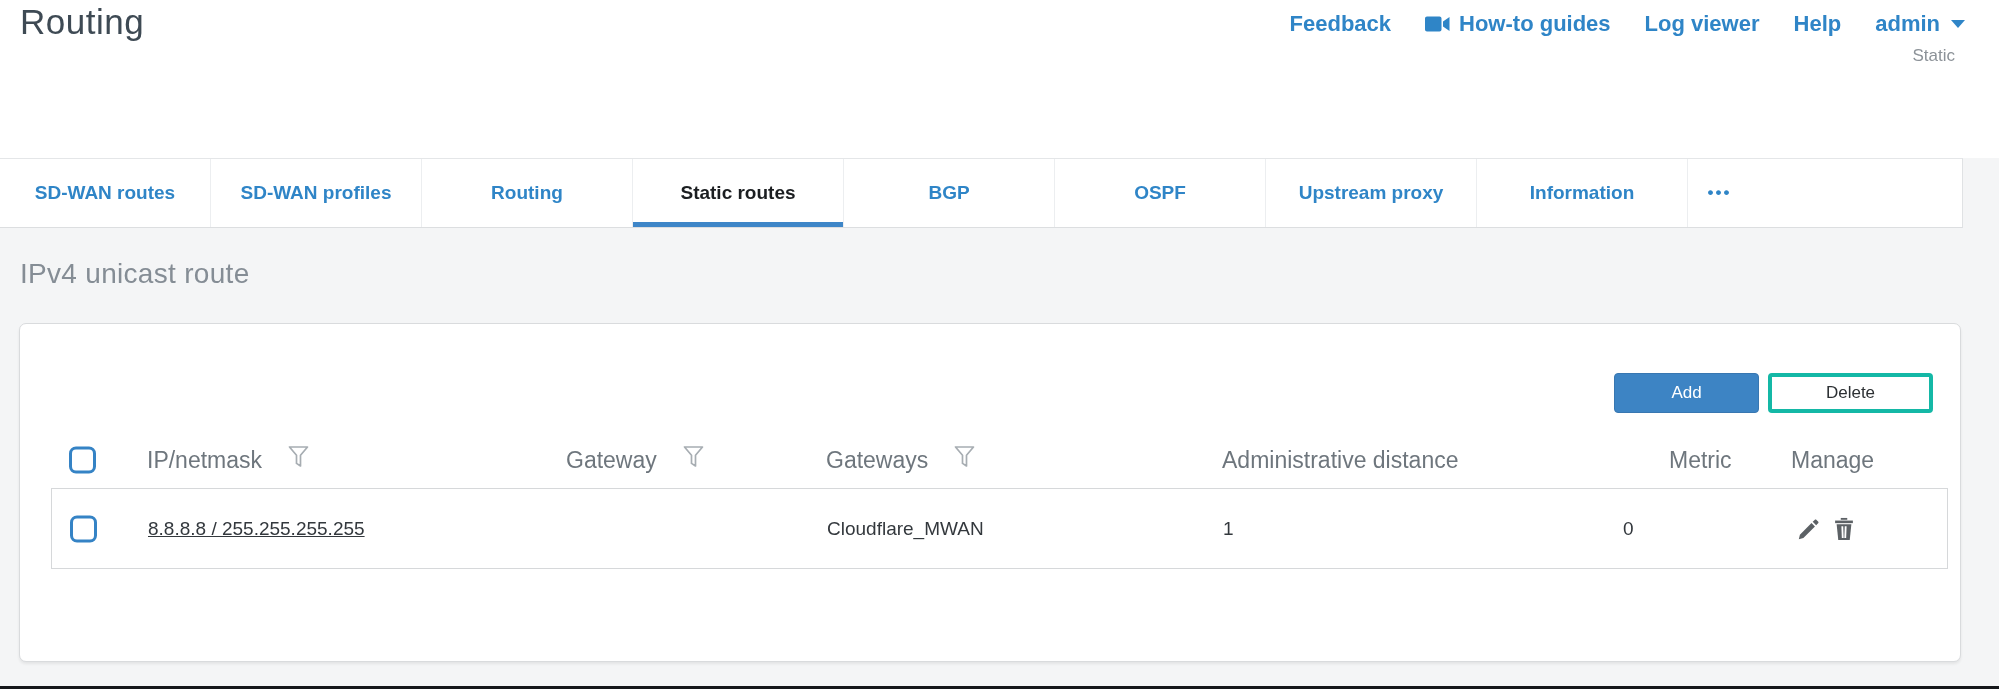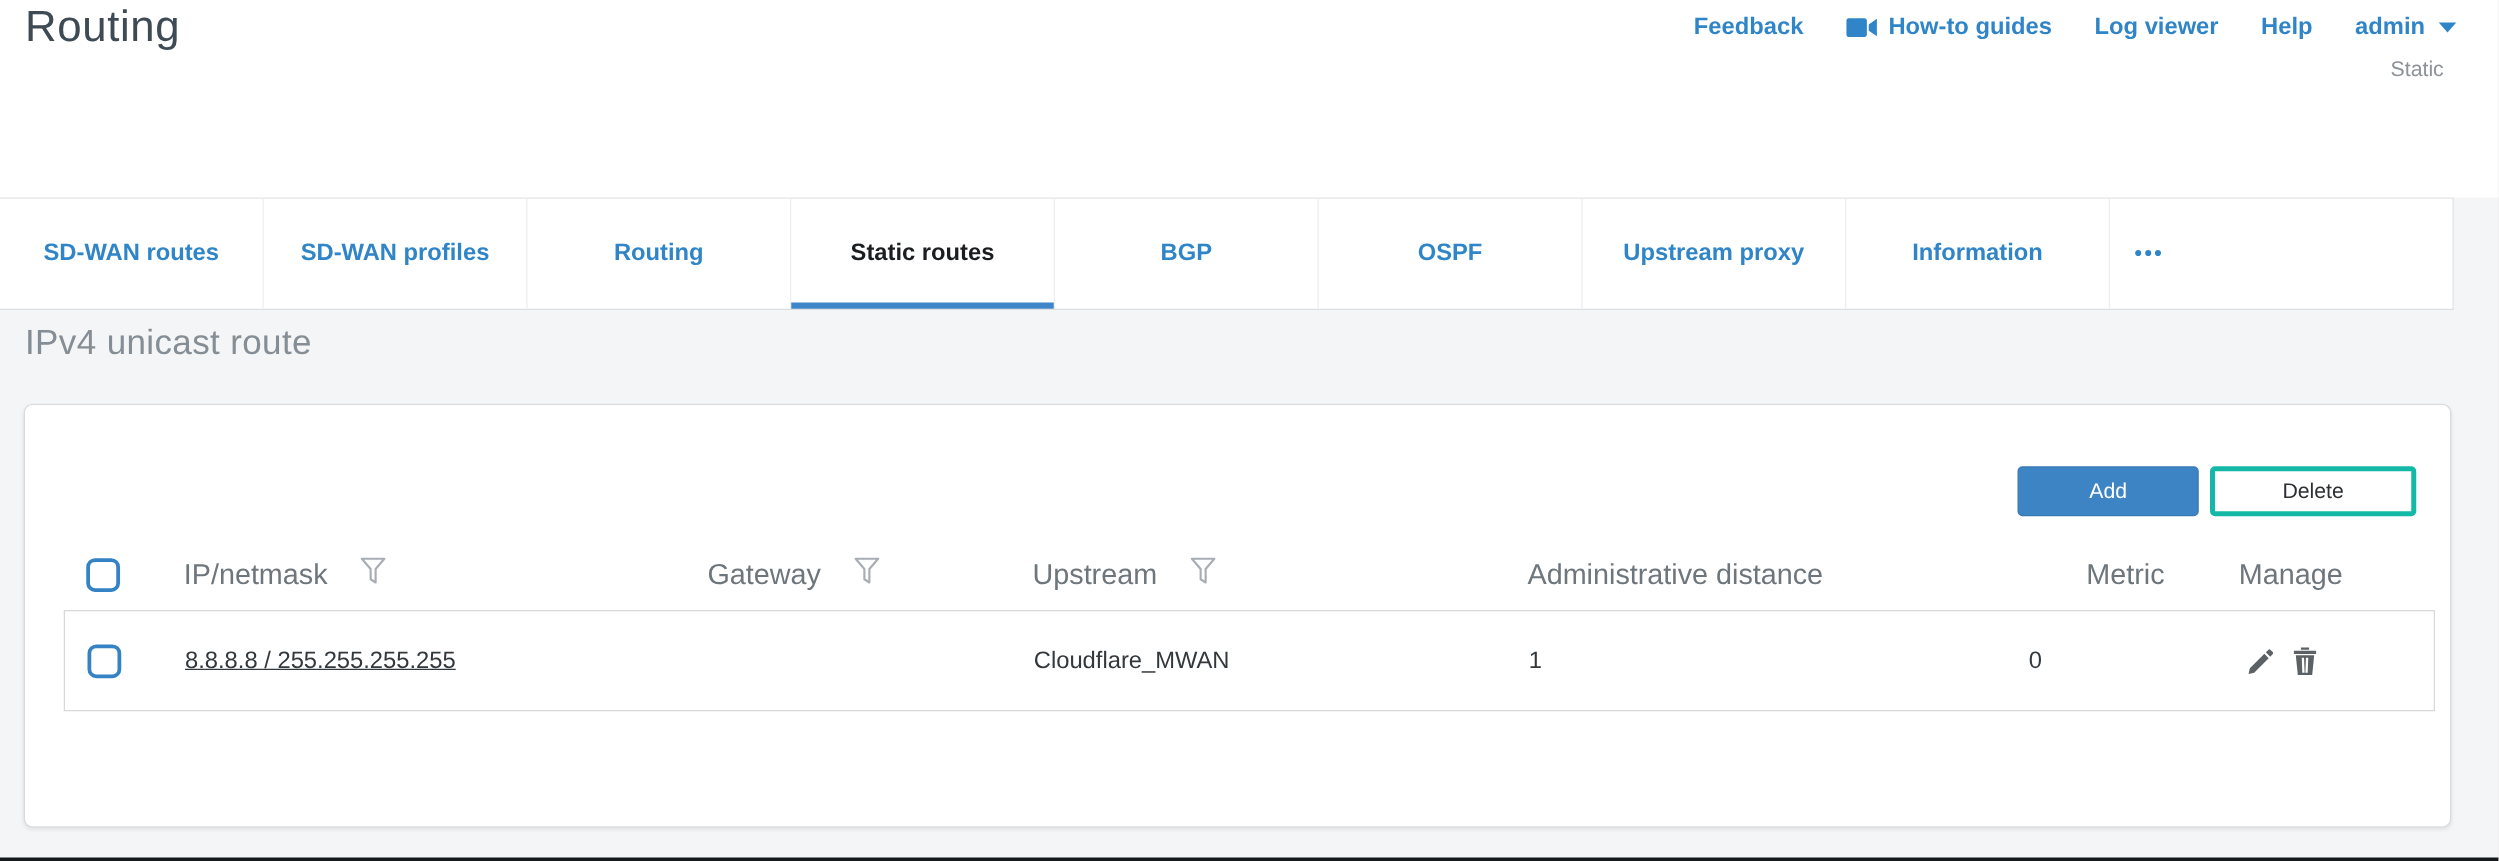--- a/index.html
+++ b/index.html
@@ -6,26 +6,26 @@
   .stage{
     position:relative;width:1999px;height:689px;overflow:hidden;
     background:#f4f5f6;
     font-family:"Liberation Sans","DejaVu Sans",sans-serif;
     -webkit-font-smoothing:antialiased;
   }
   
   .header{position:absolute;left:0;top:0;width:1999px;height:158px;background:#ffffff;}
   .page-title{position:absolute;left:20px;top:2px;margin:0;font-size:35px;font-weight:400;color:#3e4a54;letter-spacing:.5px;}
   .top-nav{position:absolute;right:34px;top:11px;display:flex;align-items:center;gap:34px;}
-  .top-nav a{display:flex;align-items:center;gap:9px;color:#2f85c7;font-size:19px;font-weight:700;text-decoration:none;cursor:pointer;}
+  .top-nav a{display:flex;align-items:center;gap:9px;color:#2f85c7;font-size:22px;font-weight:700;text-decoration:none;cursor:pointer;}
   .brand{position:absolute;right:44px;top:46px;font-size:17px;color:#8c9298;}
   .caret{width:0;height:0;border-left:7px solid transparent;border-right:7px solid transparent;border-top:8px solid #2f85c7;margin-left:2px;}
   
   .tabbar{
-    position:absolute;left:0;top:158px;width:1963px;height:90px;background:#ffffff;
+    position:absolute;left:0;top:158px;width:1963px;height:70px;background:#ffffff;
     border-top:1px solid #e4e6e8;border-bottom:1px solid #dcdee0;border-right:1px solid #e0e2e4;
     display:flex;box-sizing:border-box;
   }
   .tab{
     position:relative;width:211px;display:flex;align-items:center;justify-content:center;
     font-size:19px;font-weight:700;color:#2f85c7;cursor:pointer;border-right:1px solid #eceef0;box-sizing:border-box;
   }
   .tab.active{color:#1b1e21;}
   .tab.active::after{content:"";position:absolute;left:0;right:0;bottom:0;height:5px;background:#3e86c8;}
   .tab-overflow{width:63px;display:flex;align-items:center;justify-content:center;
@@ -122,21 +122,21 @@
       </div>
       <div class="col" style="left:546px;">
         <span>Gateway</span>
         <span class="funnel">
           <svg width="21" height="23" viewBox="0 0 21 23">
               <path d="M1.5 1.5h18l-7 8.2v10.8l-4-2.6V9.7z" fill="none" stroke="#a7adb2" stroke-width="1.7" stroke-linejoin="round"></path>
             </svg>
         </span>
       </div>
       <div class="col" style="left:806px;">
-        <span>Upstream</span>
+        <span>Gateways</span>
         <span class="funnel">
           <svg width="21" height="23" viewBox="0 0 21 23">
               <path d="M1.5 1.5h18l-7 8.2v10.8l-4-2.6V9.7z" fill="none" stroke="#a7adb2" stroke-width="1.7" stroke-linejoin="round"></path>
             </svg>
         </span>
       </div>
       <div class="col" style="left:1202px;">
         <span>Administrative distance</span>
       </div>
       <div class="col" style="left:1649px;">

